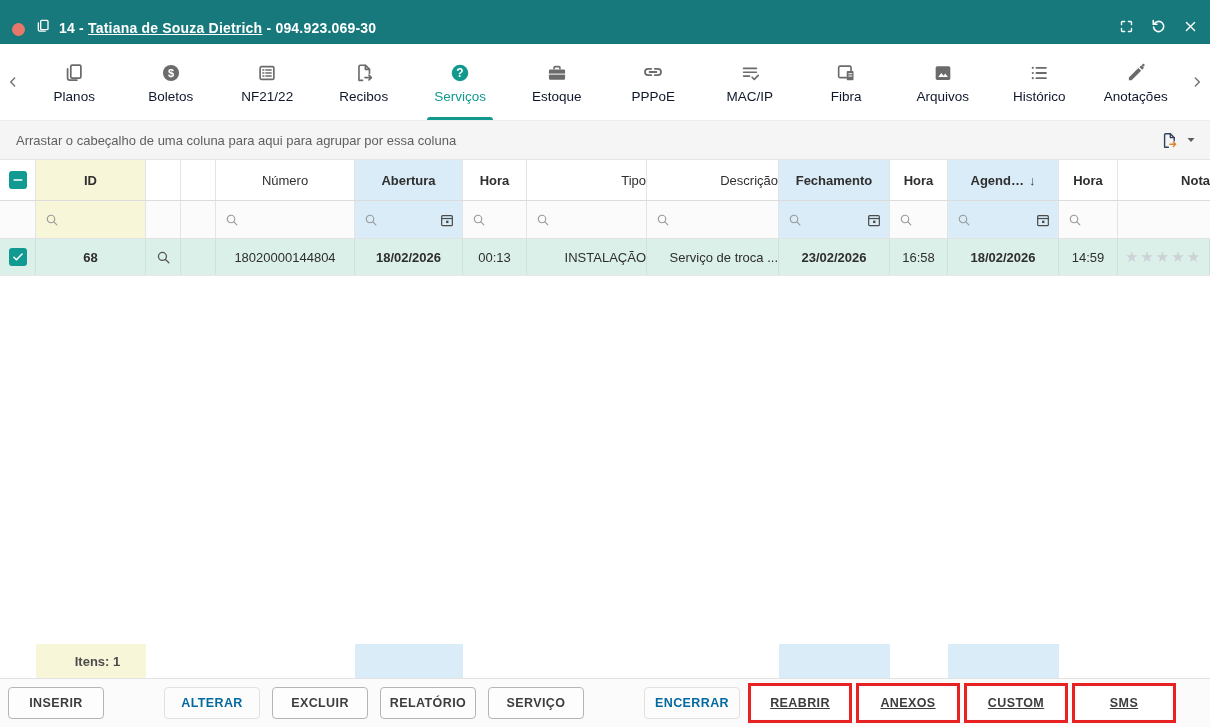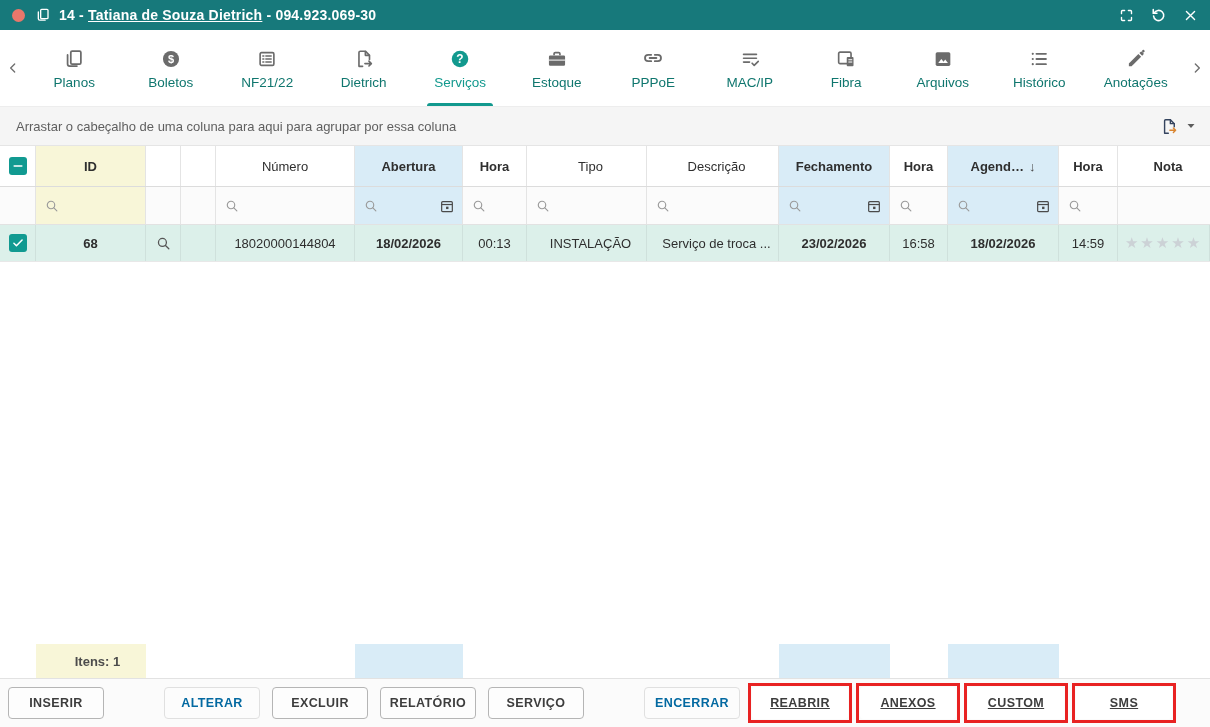--- a/index.html
+++ b/index.html
@@ -2,53 +2,53 @@
 <html style="--titlebar-bg: #17797b; --accent-teal: #12998e; --selection-bg: #dcf0ea; --checkbox-teal: #119a91; --col-yellow: #f8f6d8; --col-blue: #d9ecf7; --highlight-red: #e82222; --record-dot: #e8776b;"><head>
 <meta charset="utf-8">
 <style>
   html,body{margin:0;padding:0;}
   body{width:1210px;height:727px;overflow:hidden;background:#fff;
        font-family:"Liberation Sans",sans-serif;-webkit-font-smoothing:antialiased;}
   .app{width:1210px;height:727px;display:flex;flex-direction:column;background:#fff;}
 
   
   .titlebar{height:28px;flex:0 0 28px;background:var(--titlebar-bg,#17797b);
-    display:flex;align-items:center;padding:1px 10px;color:#fff;}
+    display:flex;align-items:flex-end;padding:8px 10px;color:#fff;}
   .rec-dot{width:13px;height:13px;border-radius:50%;background:var(--record-dot,#e8776b);margin:0 8px 0 2px;}
   .tb-ico{display:flex;align-items:center;justify-content:center;width:20px;height:20px;}
   .tb-title{font-size:14px;font-weight:bold;margin-left:6px;letter-spacing:.2px;white-space:nowrap;}
   .tb-title .und{text-decoration:underline;}
   .tb-right{margin-left:auto;display:flex;align-items:center;gap:12px;}
 
   
   .tabbar{height:76px;flex:0 0 76px;background:#fff;display:flex;align-items:center;
     border-bottom:1px solid #ededed;}
   .chev{width:26px;flex:0 0 26px;display:flex;align-items:center;justify-content:center;cursor:pointer;}
   .tab{flex:1 1 0;display:flex;flex-direction:column;align-items:center;justify-content:center;
     gap:5px;height:100%;position:relative;cursor:pointer;}
-  .tab .tlabel{font-size:13.5px;color:#0f766e;}
+  .tab .tlabel{font-size:13.5px;color:#0f172a;}
   .tab.active .tlabel{color:var(--accent-teal,#12998e);}
   .tab .underline{position:absolute;bottom:0;height:3px;width:66px;border-radius:3px 3px 0 0;
     background:var(--accent-teal,#12998e);}
   .ticon{height:24px;display:flex;align-items:flex-end;justify-content:center;}
 
   
   .groupbar{height:38px;flex:0 0 38px;background:#f5f5f5;border-bottom:1px solid #e5e5e5;
     display:flex;align-items:center;padding:0 14px 0 16px;}
   .groupbar .gtext{font-size:13px;color:#5f5f5f;}
   .groupbar .gright{margin-left:auto;display:flex;align-items:center;gap:7px;cursor:pointer;}
 
   
   .grid-row{display:grid;
     grid-template-columns:36px 110px 35px 35px 139px 108px 64px 120px 132px 111px 58px 111px 59px minmax(0,1fr);}
   .cell{display:flex;align-items:center;box-sizing:border-box;border-right:1px solid #e4e4e4;
     font-size:13px;color:#333;overflow:hidden;white-space:nowrap;}
   .cell:last-child{border-right:none;}
   .ac{justify-content:center;align-items:center;}
-  .al{justify-content:center;padding-left:8px;}
+  .al{justify-content:flex-end;padding-left:8px;}
   .bold{font-weight:bold;}
   .bg-y{background:var(--col-yellow,#f8f6d8);}
   .bg-b{background:var(--col-blue,#d9ecf7);}
 
   .hdr{height:40px;flex:0 0 40px;border-bottom:1px solid #dcdcdc;background:#fff;}
   .hdr .cell{color:#2f2f2f;}
   .hdr .hlabel{font-size:13px;}
   .sort-arrow{font-size:13px;margin-left:5px;color:#444;}
 
   .flt{height:37px;flex:0 0 37px;border-bottom:1px solid #e2e2e2;background:#fbfbfb;}
@@ -161,21 +161,21 @@
     </div>
 
     <div class="tab">
       <span class="ticon">
           <svg width="22" height="22" viewBox="0 0 24 24" fill="none" stroke="#6b6b6b" stroke-width="1.8" stroke-linecap="round" stroke-linejoin="round">
             <path d="M10.5 20 H6.5 V5 a1.5 1.5 0 0 1 1.5 -1.5 h5.5 L18 8 v4.5"></path>
             <path d="M13.5 3.8 V8 h4.3"></path>
             <path d="M13 17 h7 m-2.6 -2.6 L20 17 l-2.6 2.6"></path>
           </svg>
         </span>
-      <span class="tlabel">Dietrich</span>
+      <span class="tlabel">Recibos</span>
     </div>
 
     <div class="tab active">
       <span class="ticon">
           <svg width="22" height="22" viewBox="0 0 24 24">
             <circle cx="12" cy="12" r="9" fill="#12998e"></circle>
             <text x="12" y="16.6" font-size="13" font-weight="bold" fill="#fff" text-anchor="middle" font-family="Liberation Sans,sans-serif">?</text>
           </svg>
         </span>
       <span class="tlabel">Serviços</span>

